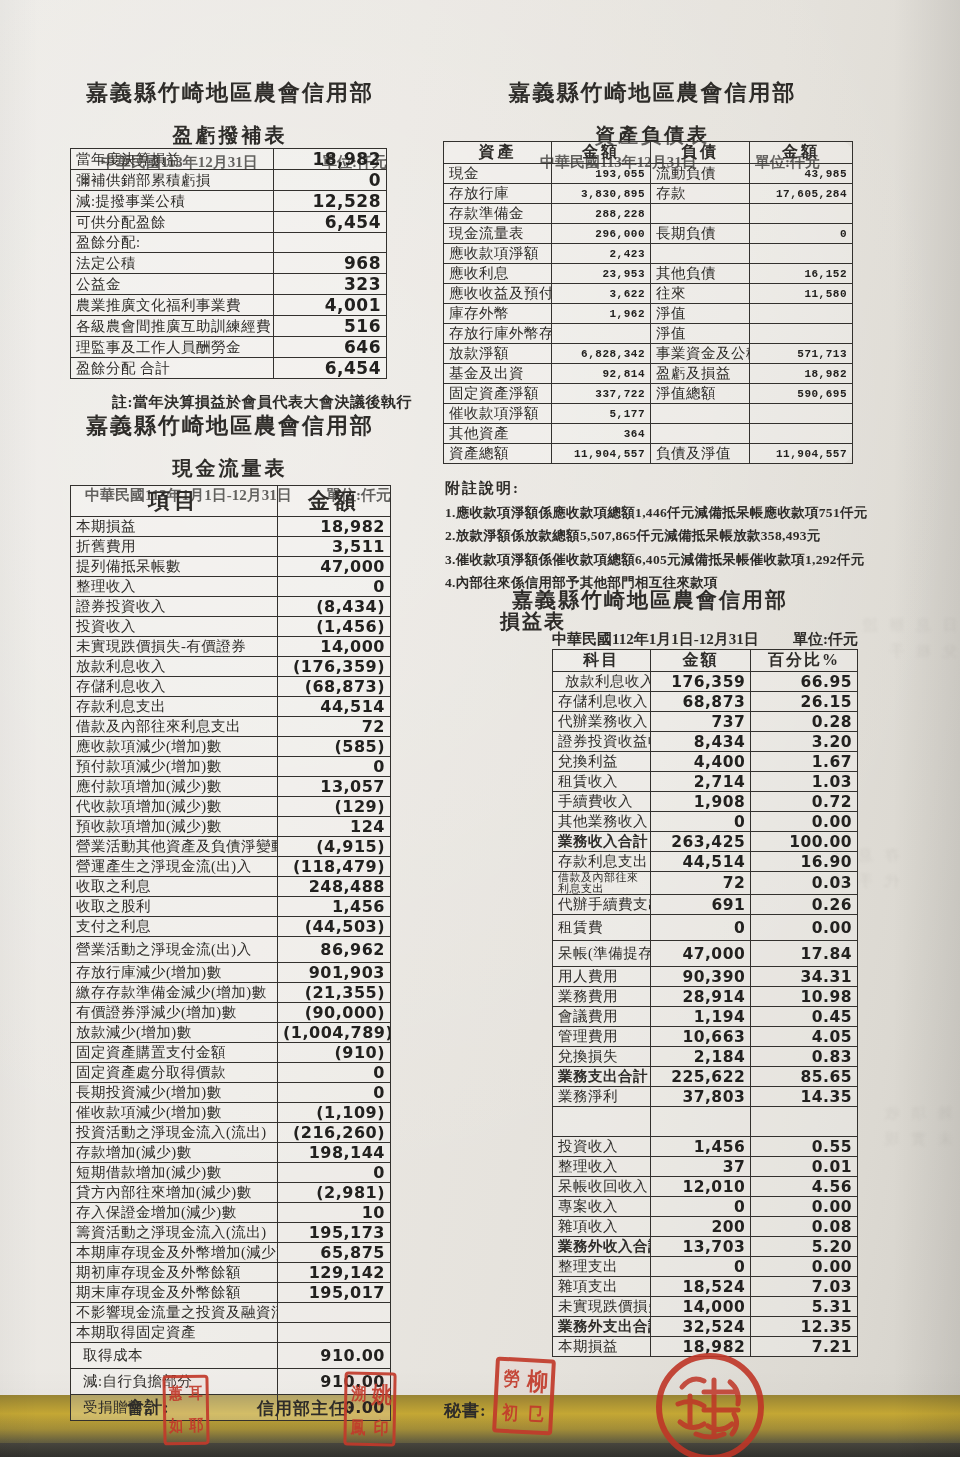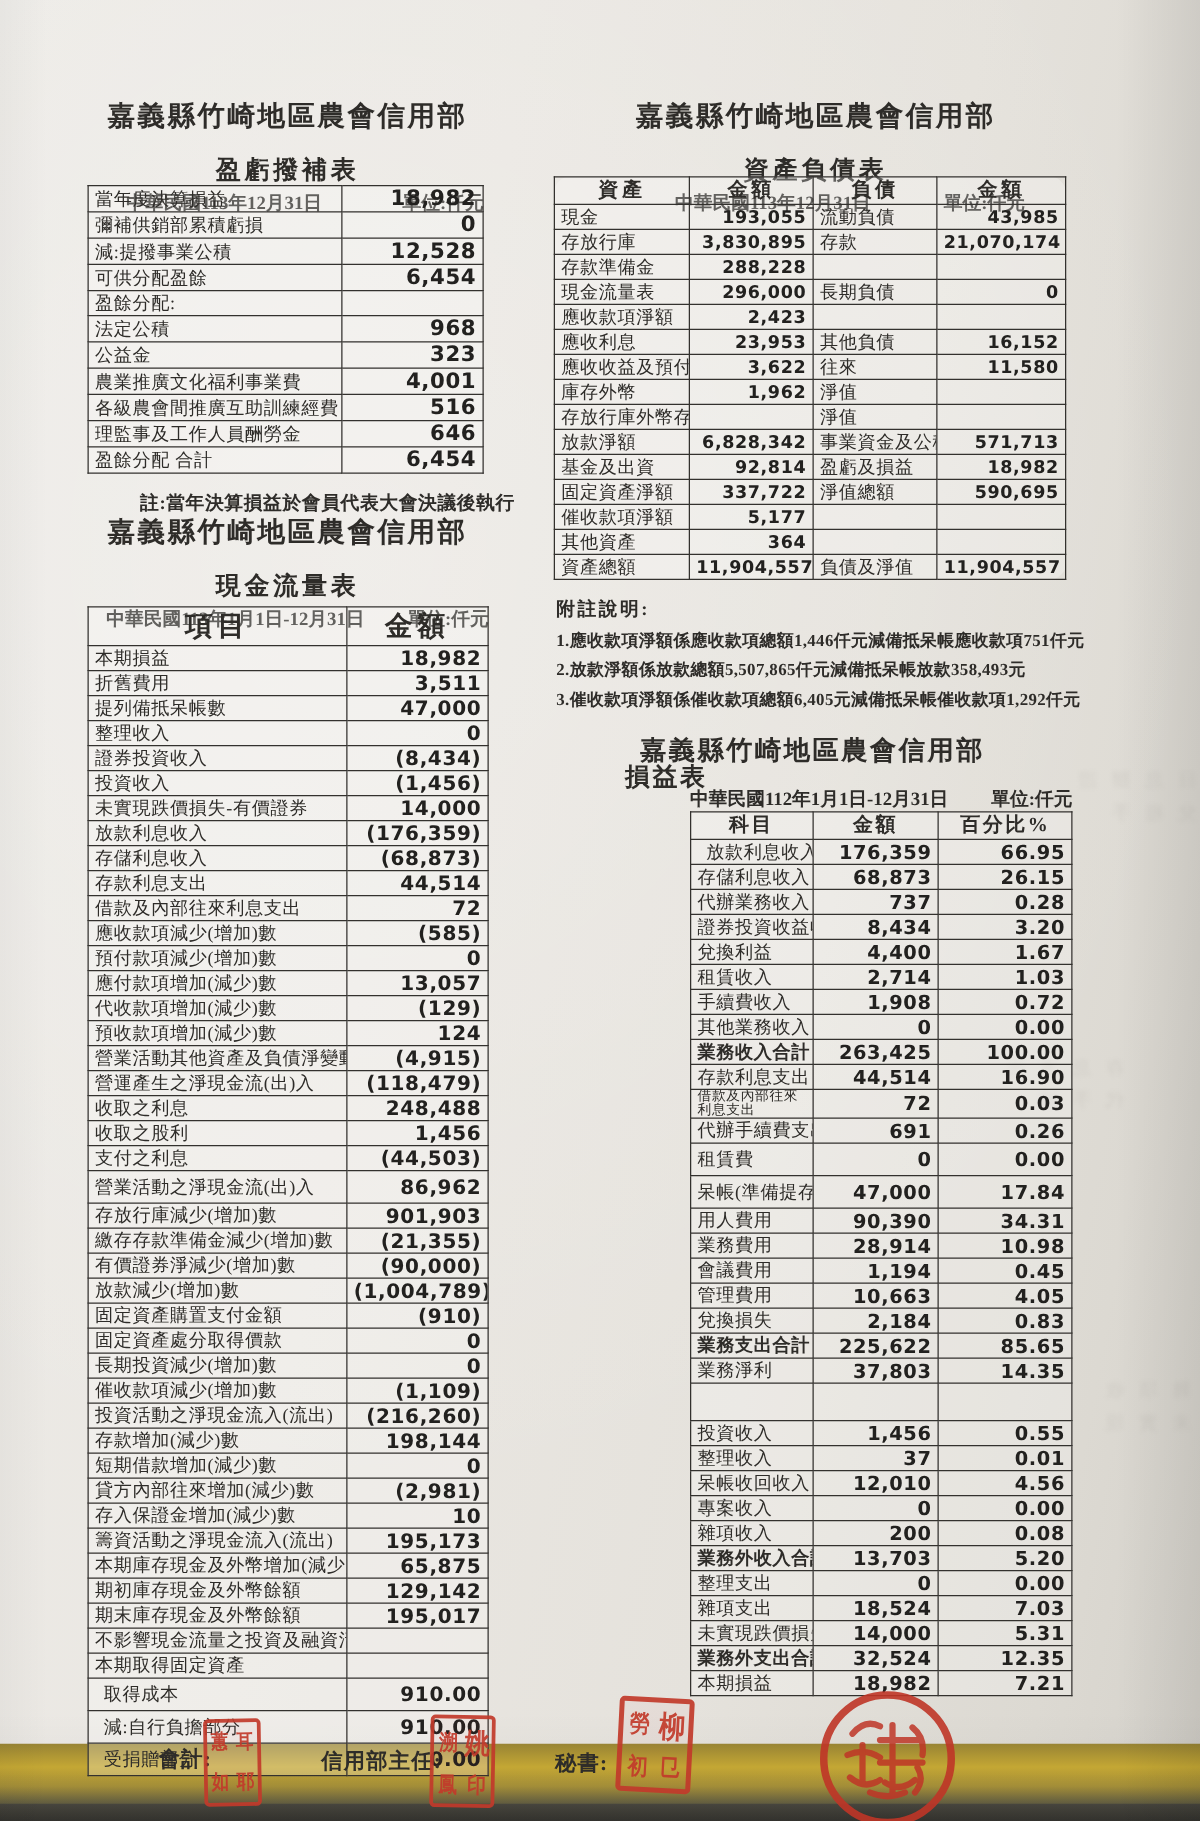--- a/index.html
+++ b/index.html
@@ -46,21 +46,21 @@
   .t-approp{position:absolute;left:70px;top:148px;width:316px;}
   .t-approp td{height:19px;}
   .t-approp .num{font-size:17px;}
   .note1{position:absolute;left:112px;top:393px;font-size:15px;font-weight:700;letter-spacing:.5px;}
 
   .t-cash{position:absolute;left:70px;top:485px;width:320px;}
   .t-cash th{height:24px;}
 
   .t-bal{position:absolute;left:443px;top:141px;width:332px;border-radius:14px;}
   .t-bal th{height:20px;font-size:16px;letter-spacing:3px;}
-  .t-bal td.num{font-size:14px;}
+  .t-bal td.num{font-size:11px;font-family:Liberation Mono, monospace;}
 
   .notes{position:absolute;left:445px;top:477px;width:470px;font-size:13.5px;line-height:23.5px;
          font-weight:600;letter-spacing:.3px;}
   .notes .nt{font-size:15px;font-weight:700;letter-spacing:2px;}
 
   .inc-title{position:absolute;left:490px;top:586px;width:320px;text-align:center;
              font-size:21px;font-weight:700;letter-spacing:2px;}
   .inc-sub{position:absolute;left:500px;top:608px;font-size:20px;font-weight:700;letter-spacing:2px;}
   .inc-date{position:absolute;left:552px;top:630px;width:306px;height:18px;font-size:15px;font-weight:700;}
   .inc-date .u{position:absolute;right:0;}
@@ -382,21 +382,21 @@
         <tr>
           <td class="lbl">現金</td>
           <td class="num">193,055</td>
           <td class="lbl">流動負債</td>
           <td class="num">43,985</td>
         </tr>
         <tr>
           <td class="lbl">存放行庫</td>
           <td class="num">3,830,895</td>
           <td class="lbl">存款</td>
-          <td class="num">21,070,174</td>
+          <td class="num">17,605,284</td>
         </tr>
         <tr>
           <td class="lbl">存款準備金</td>
           <td class="num">288,228</td>
           <td class="lbl"></td>
           <td class="num"></td>
         </tr>
         <tr>
           <td class="lbl">現金流量表</td>
           <td class="num">296,000</td>
@@ -469,20 +469,21 @@
           <td class="lbl">負債及淨值</td>
           <td class="num">11,904,557</td>
         </tr>
       </tbody>
   </table>
   <div class="notes">
     <div class="nt">附註說明:</div>
     <div>1.應收款項淨額係應收款項總額1,446仟元減備抵呆帳應收款項751仟元</div>
     <div>2.放款淨額係放款總額5,507,865仟元減備抵呆帳放款358,493元</div>
     <div>3.催收款項淨額係催收款項總額6,405元減備抵呆帳催收款項1,292仟元</div>
+    <div>4.內部往來係信用部予其他部門相互往來款項</div>
   </div>
 
   <div class="inc-title">嘉義縣竹崎地區農會信用部</div>
   <div class="inc-sub">損益表</div>
   <div class="inc-date">
     <span class="d">中華民國112年1月1日-12月31日</span>
     <span class="u">單位:仟元</span>
   </div>
   <table class="t-inc">
     <colgroup>

